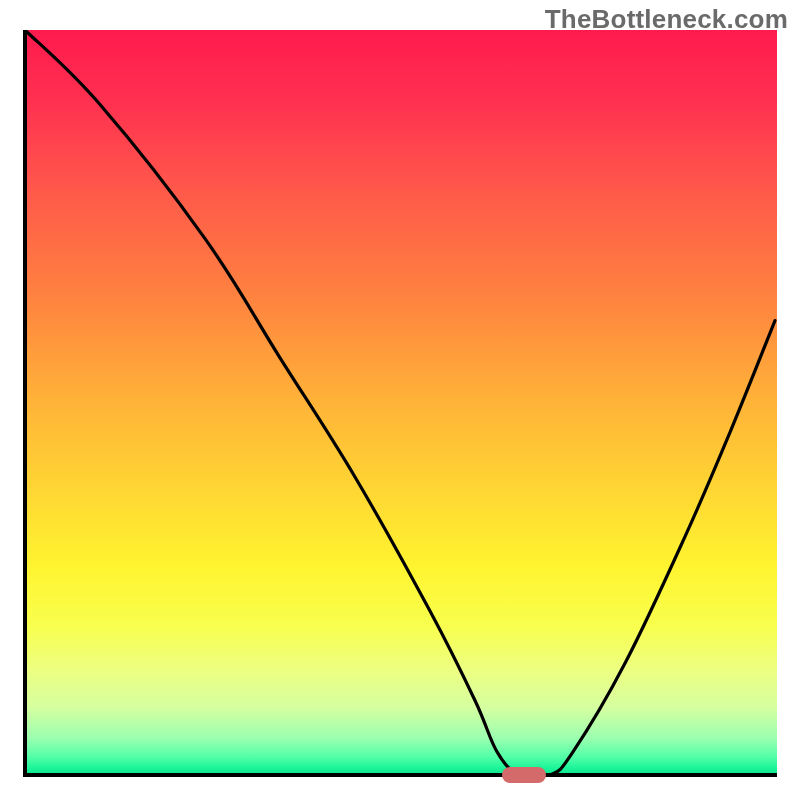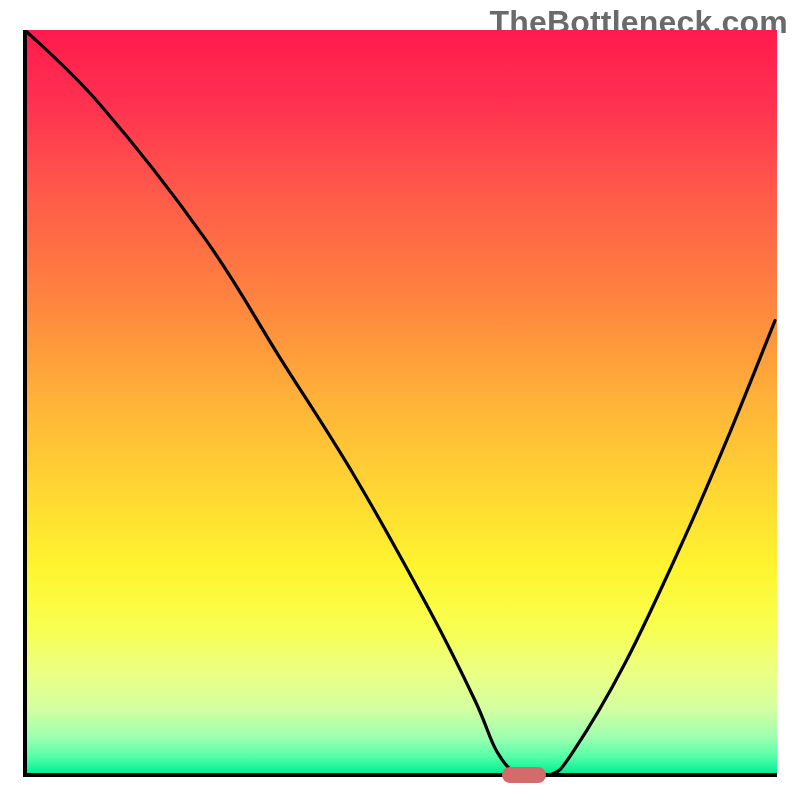--- a/index.html
+++ b/index.html
@@ -14,21 +14,21 @@
   .frame {
     position: relative;
     width: 800px;
     height: 800px;
     box-sizing: border-box;
   }
   .watermark {
     position: absolute;
     top: 4px;
     right: 12px;
-    font-size: 32px;
+    font-size: 26px;
     font-weight: 600;
     color: #6a6a6a;
     letter-spacing: 0.2px;
     user-select: none;
   }
   .plot {
     position: absolute;
     left: 23px;
     top: 30px;
     width: 754px;

